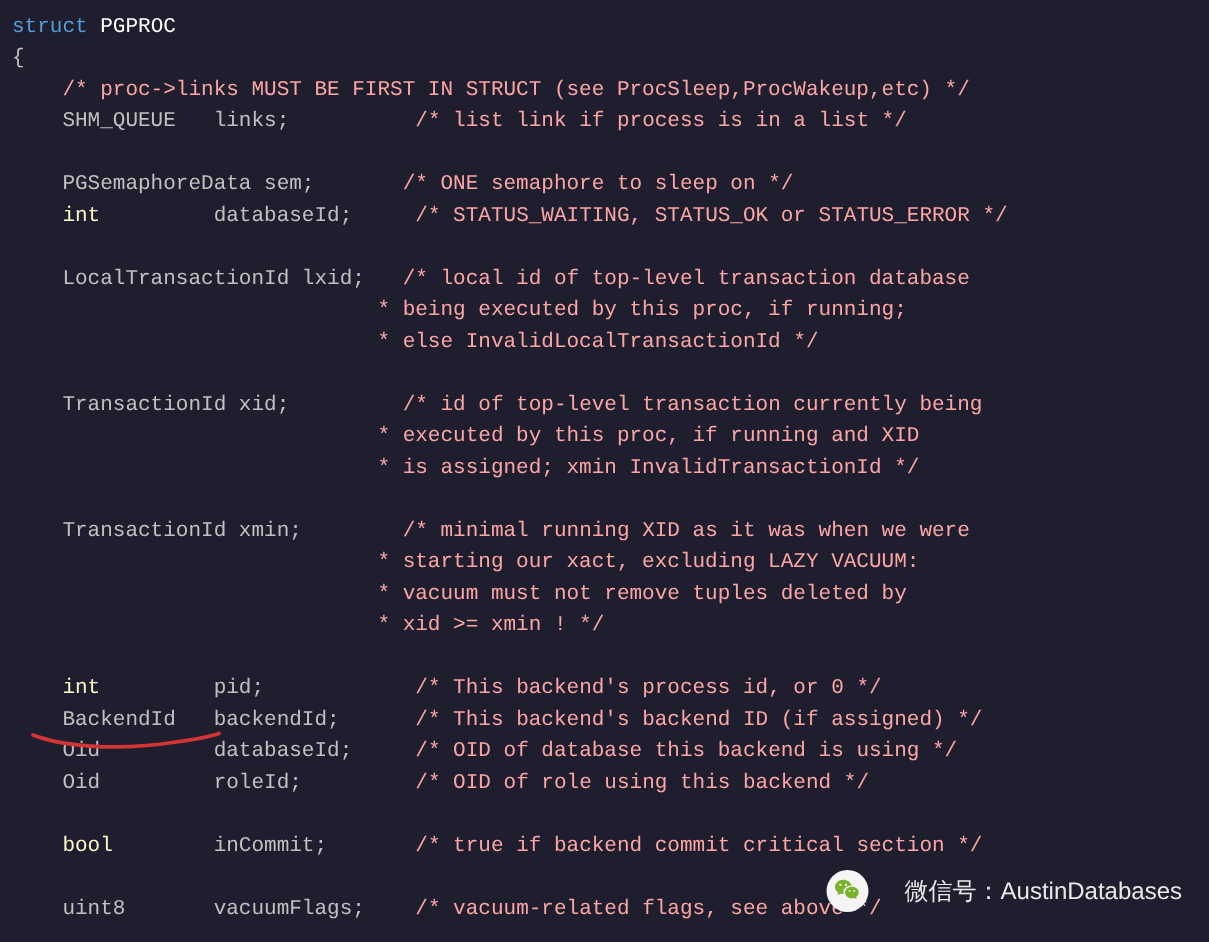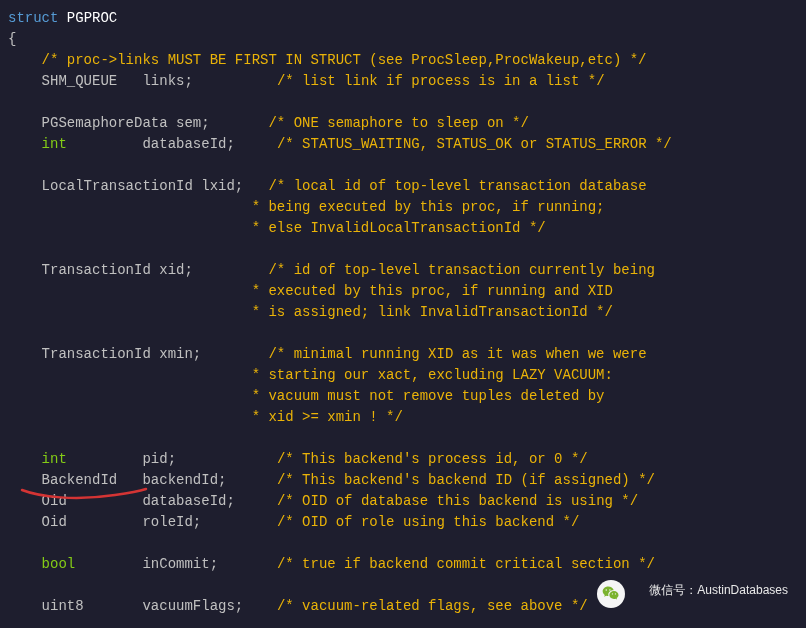--- a/index.html
+++ b/index.html
@@ -15,45 +15,46 @@
     overflow: hidden;
     position: relative;
   }
   .code-container {
     padding: 8px 8px;
     white-space: pre;
   }
   .kw-struct { color: #569cd6; }
   .type-name { color: #ffffff; }
   .brace { color: #c0c0c0; }
-  .comment { color: #eab308; }
-  .type-kw { color: #84cc16; }
+  .comment { color: #fca5a5; }
+  .type-kw { color: #fef9c3; }
   .type-id { color: #c0c0c0; }
   .field { color: #c0c0c0; }
   .annotation {
     position: absolute;
     pointer-events: none;
   }
   .red-underline {
     position: absolute;
     left: 20px;
     top: 487px;
     width: 120px;
     height: 20px;
   }
   .red-underline svg { display: block; }
   .watermark {
     position: absolute;
     right: 18px;
     bottom: 20px;
     display: flex;
+    align-items: center;
     gap: 24px;
     color: #e8e8e8;
     font-family: -apple-system, "PingFang SC", "Microsoft YaHei", sans-serif;
-    font-size: 12px;
+    font-size: 16px;
     z-index: 10;
   }
   .watermark .wm-icon {
     width: 28px;
     height: 28px;
     border-radius: 50%;
     background: #f5f5f5;
     display: flex;
     align-items: center;
     justify-content: center;
@@ -70,21 +71,21 @@
 
 <span class="type-id">    PGSemaphoreData </span><span class="field">sem;</span><span>       </span><span class="comment">/* ONE semaphore to sleep on */</span>
 <span class="type-kw">    int</span><span>         </span><span class="field">databaseId;</span><span>     </span><span class="comment">/* STATUS_WAITING, STATUS_OK or STATUS_ERROR */</span>
 
 <span class="type-id">    LocalTransactionId </span><span class="field">lxid;</span><span>   </span><span class="comment">/* local id of top-level transaction database</span>
 <span class="comment">                             * being executed by this proc, if running;</span>
 <span class="comment">                             * else InvalidLocalTransactionId */</span>
 
 <span class="type-id">    TransactionId </span><span class="field">xid;</span><span>         </span><span class="comment">/* id of top-level transaction currently being</span>
 <span class="comment">                             * executed by this proc, if running and XID</span>
-<span class="comment">                             * is assigned; link InvalidTransactionId */</span>
+<span class="comment">                             * is assigned; xmin InvalidTransactionId */</span>
 
 <span class="type-id">    TransactionId </span><span class="field">xmin;</span><span>        </span><span class="comment">/* minimal running XID as it was when we were</span>
 <span class="comment">                             * starting our xact, excluding LAZY VACUUM:</span>
 <span class="comment">                             * vacuum must not remove tuples deleted by</span>
 <span class="comment">                             * xid &gt;= xmin ! */</span>
 
 <span class="type-kw">    int</span><span>         </span><span class="field">pid;</span><span>            </span><span class="comment">/* This backend's process id, or 0 */</span>
 <span class="type-id">    BackendId</span><span>   </span><span class="field">backendId;</span><span>      </span><span class="comment">/* This backend's backend ID (if assigned) */</span>
 <span class="type-id">    Oid</span><span>         </span><span class="field">databaseId;</span><span>     </span><span class="comment">/* OID of database this backend is using */</span>
 <span class="type-id">    Oid</span><span>         </span><span class="field">roleId;</span><span>         </span><span class="comment">/* OID of role using this backend */</span>

